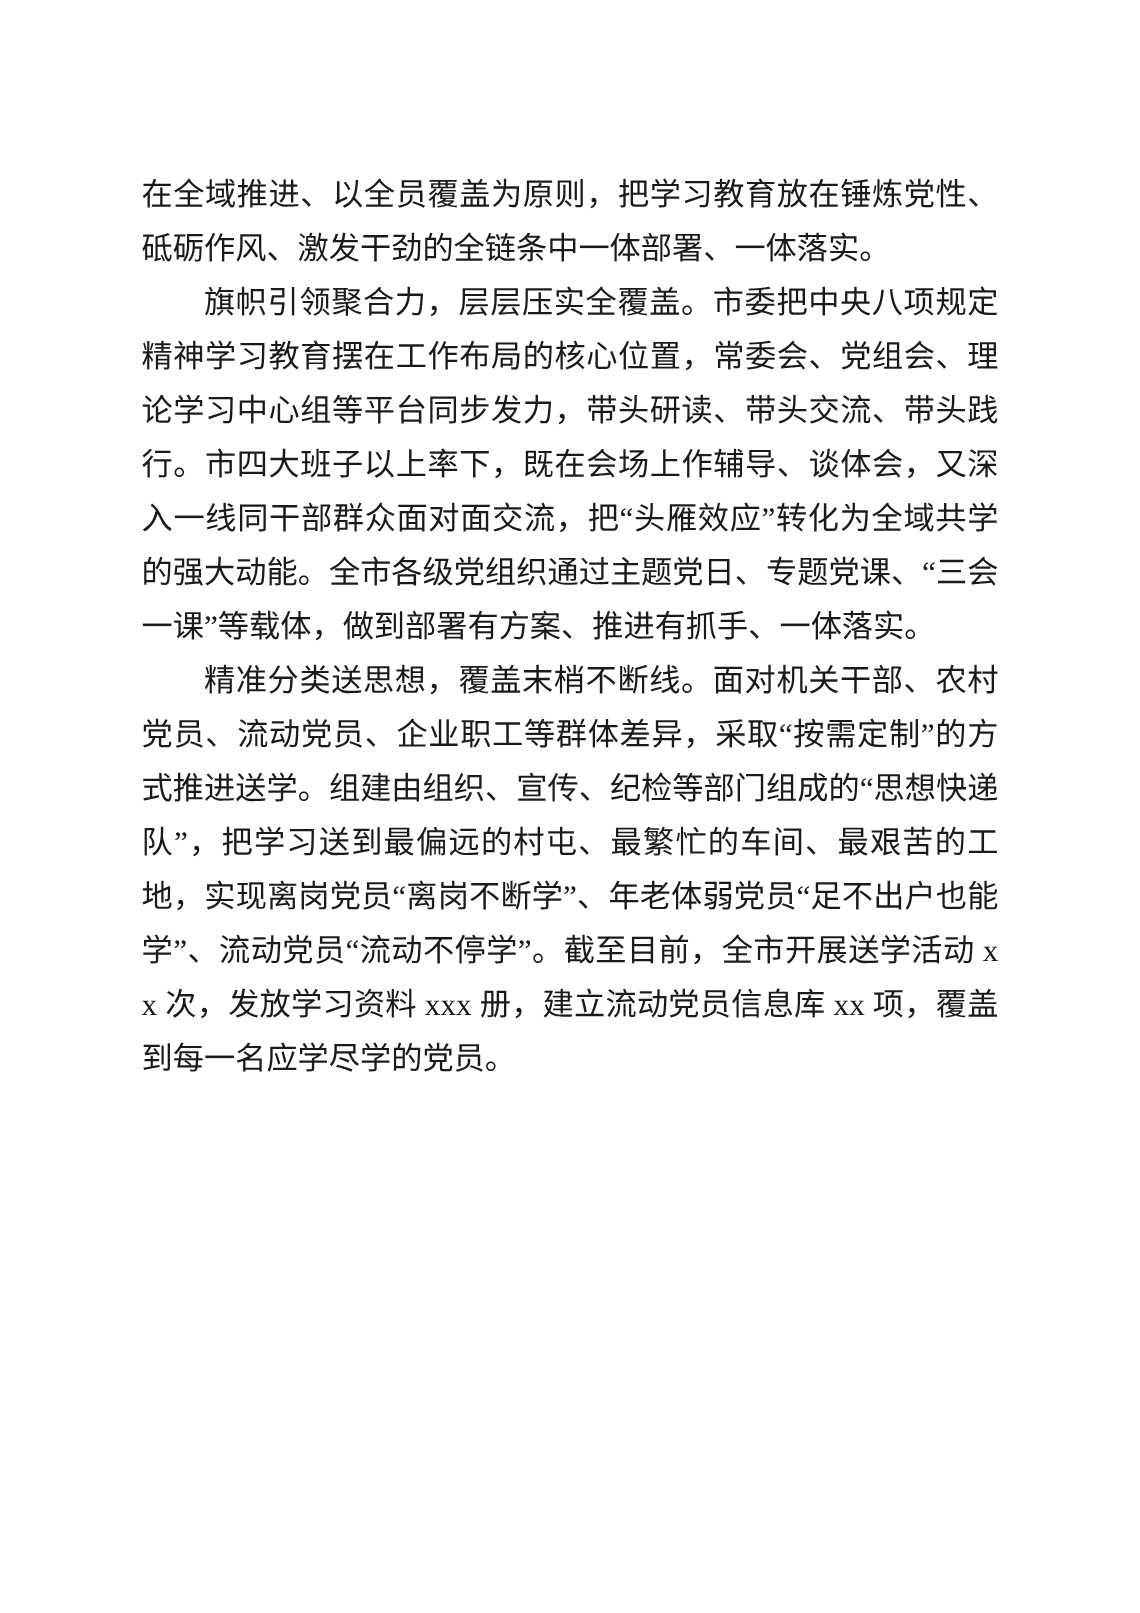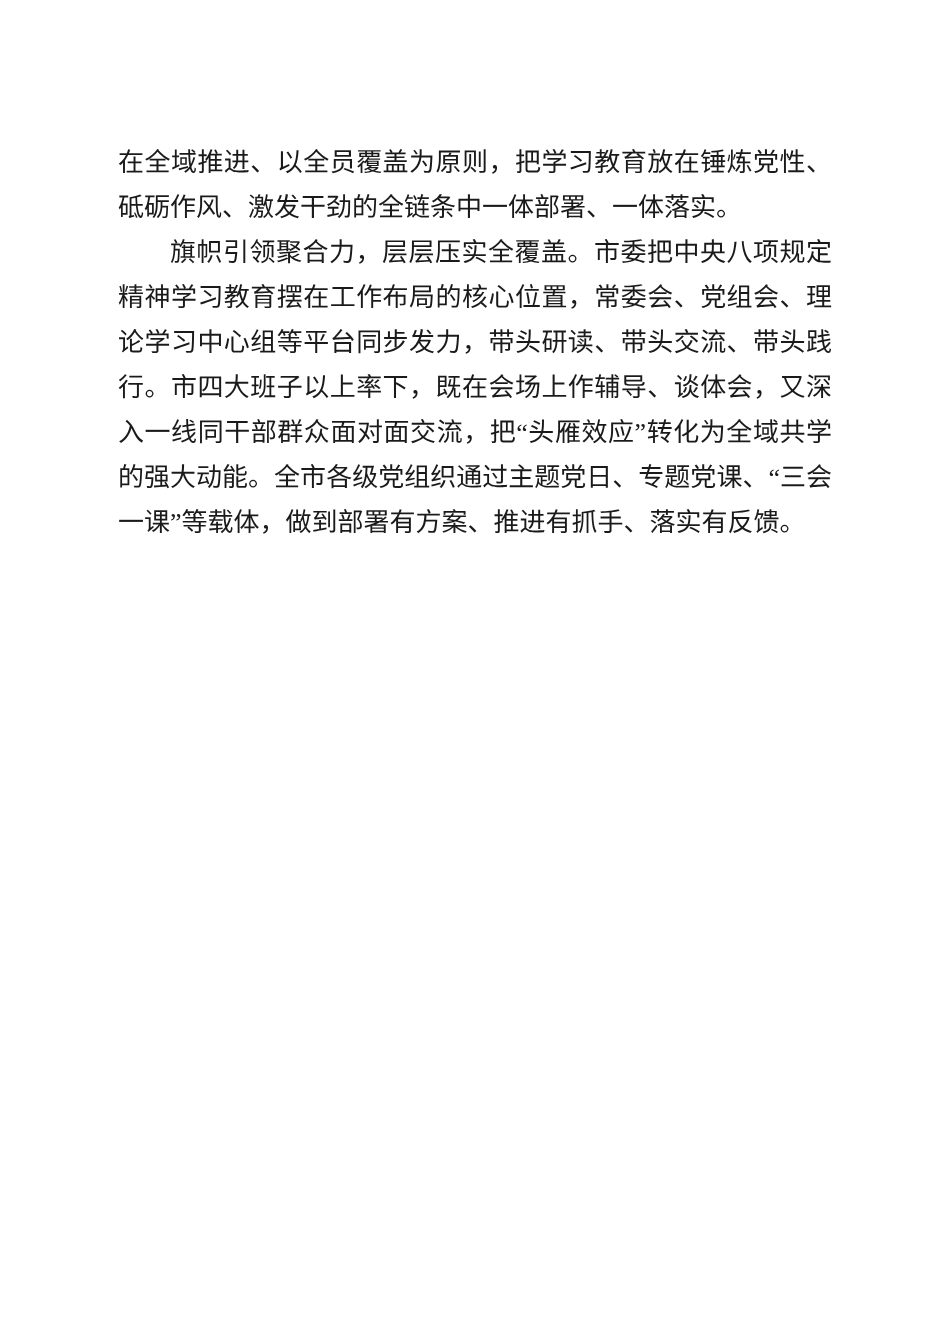--- a/index.html
+++ b/index.html
@@ -34,15 +34,16 @@
   .para.no-indent {
     text-indent: 0;
   }
 </style>
 </head>
 <body>
 
 <div class="page">
   <div class="doc-body">
     <p class="para no-indent">在全域推进、以全员覆盖为原则，把学习教育放在锤炼党性、砥砺作风、激发干劲的全链条中一体部署、一体落实。</p>
-    <p class="para">旗帜引领聚合力，层层压实全覆盖。市委把中央八项规定精神学习教育摆在工作布局的核心位置，常委会、党组会、理论学习中心组等平台同步发力，带头研读、带头交流、带头践行。市四大班子以上率下，既在会场上作辅导、谈体会，又深入一线同干部群众面对面交流，把“头雁效应”转化为全域共学的强大动能。全市各级党组织通过主题党日、专题党课、“三会一课”等载体，做到部署有方案、推进有抓手、落实有反馈。</p>
+    <p class="para">旗帜引领聚合力，层层压实全覆盖。市委把中央八项规定精神学习教育摆在工作布局的核心位置，常委会、党组会、理论学习中心组等平台同步发力，带头研读、带头交流、带头践行。市四大班子以上率下，既在会场上作辅导、谈体会，又深入一线同干部群众面对面交流，把“头雁效应”转化为全域共学的强大动能。全市各级党组织通过主题党日、专题党课、“三会一课”等载体，做到部署有方案、推进有抓手、一体落实。</p>
+    <p class="para">精准分类送思想，覆盖末梢不断线。面对机关干部、农村党员、流动党员、企业职工等群体差异，采取“按需定制”的方式推进送学。组建由组织、宣传、纪检等部门组成的“思想快递队”，把学习送到最偏远的村屯、最繁忙的车间、最艰苦的工地，实现离岗党员“离岗不断学”、年老体弱党员“足不出户也能学”、流动党员“流动不停学”。截至目前，全市开展送学活动 xx 次，发放学习资料 xxx 册，建立流动党员信息库 xx 项，覆盖到每一名应学尽学的党员。</p>
   </div>
 </div>
 
 </body></html>

